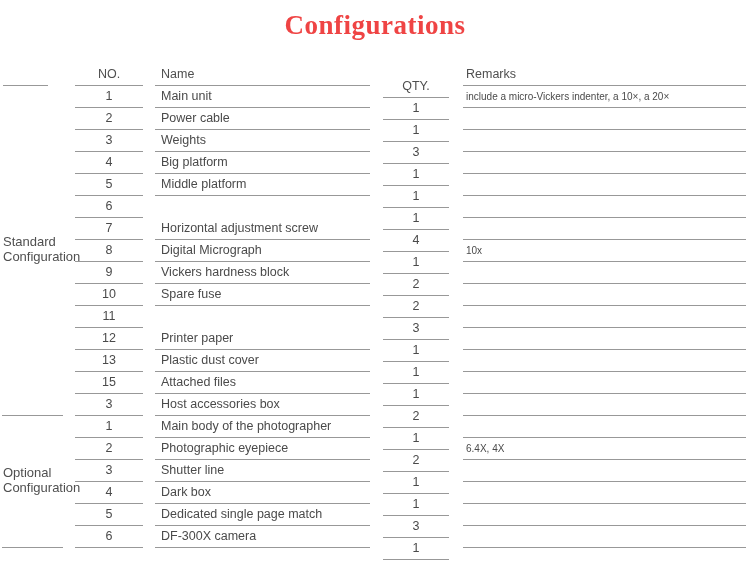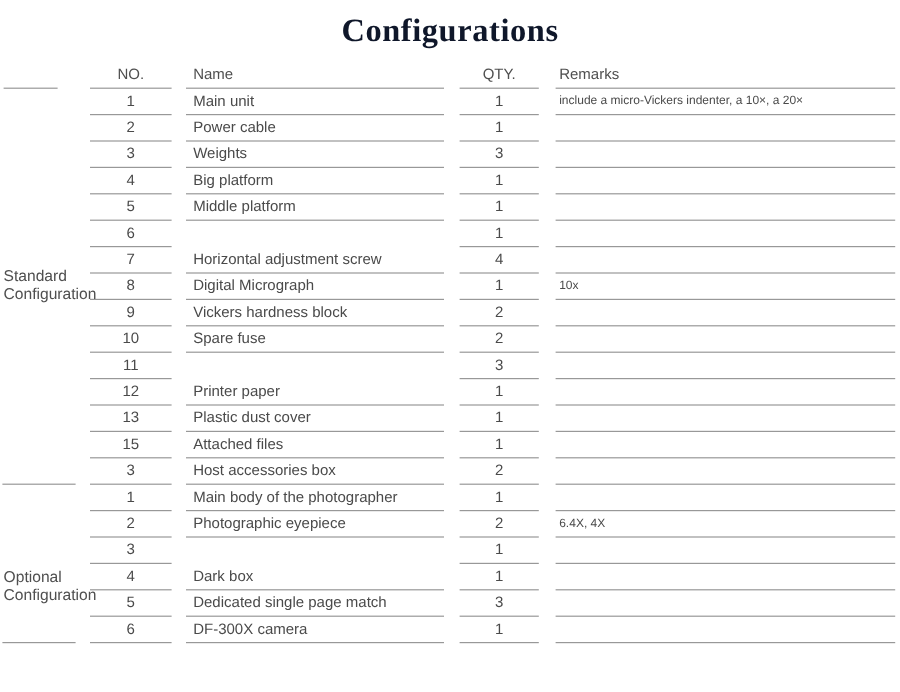--- a/index.html
+++ b/index.html
@@ -7,36 +7,36 @@
   body {
     width:750px; height:577px; position:relative; overflow:hidden;
     font-family:"Liberation Sans", sans-serif;
     color:#4a4a4a;
   }
   .title {
     position:absolute; top:10px; left:0; width:750px;
     text-align:center;
     font-family:"Liberation Serif", serif;
     font-weight:bold; font-size:27px;
-    color:#0f172a;
+    color:#ef4444;
     letter-spacing:0.5px;
   }
-  .table { position:absolute; top:52px; left:0; width:602px; }
+  .table { position:absolute; top:64px; left:0; width:602px; }
   .hrow, .row { position:relative; height:22px; width:750px; }
   .cell {
     position:absolute; top:0; height:22px; line-height:21px;
     font-size:12.5px; color:#4a4a4a;
     border-bottom:1px solid #989898;
     white-space:nowrap; overflow:visible;
   }
   .c-sec  { left:2px;   width:61px; }
   .c-sech { left:3px;   width:45px; }
   .c-no   { left:75px;  width:68px;  text-align:center; }
   .c-name { left:155px; width:215px; padding-left:6px; }
-  .c-qty  { left:383px; width:66px;  text-align:center; }
+  .c-qty  { left:383px; width:66px;  text-align:center;margin-top:12px; }
   .c-rem  { left:463px; width:283px; padding-left:3px; font-size:10px; }
   .hrow .cell { font-size:12.5px; color:#4f4f4f; }
   .sec-label {
     position:absolute; left:3px; width:110px;
     font-size:13px; line-height:15px; color:#4f4f4f;
   }
 </style>
 </head>
 <body>
 
@@ -147,20 +147,21 @@
         <div class="cell c-rem"></div>
       </div>
       <div class="row">
         <div class="cell c-no">2</div>
         <div class="cell c-name">Photographic eyepiece</div>
         <div class="cell c-qty">2</div>
         <div class="cell c-rem">6.4X, 4X</div>
       </div>
       <div class="row">
         <div class="cell c-no">3</div>
+        <div class="cell c-name">Shutter line</div>
         <div class="cell c-qty">1</div>
         <div class="cell c-rem"></div>
       </div>
       <div class="row">
         <div class="cell c-no">4</div>
         <div class="cell c-name">Dark box</div>
         <div class="cell c-qty">1</div>
         <div class="cell c-rem"></div>
       </div>
       <div class="row">
@@ -172,15 +173,15 @@
       <div class="row">
         <div class="cell c-sec"></div>
         <div class="cell c-no">6</div>
         <div class="cell c-name">DF-300X camera</div>
         <div class="cell c-qty">1</div>
         <div class="cell c-rem"></div>
       </div>
     </div>
   <div id="labels-layer">
       <div class="sec-label" style="top: 170px;">Standard Configuration</div>
-      <div class="sec-label" style="top: 401px; margin-top: 20px;">Optional Configuration</div>
+      <div class="sec-label" style="top: 401px;">Optional Configuration</div>
     </div>
 </div>
 
 </body></html>

